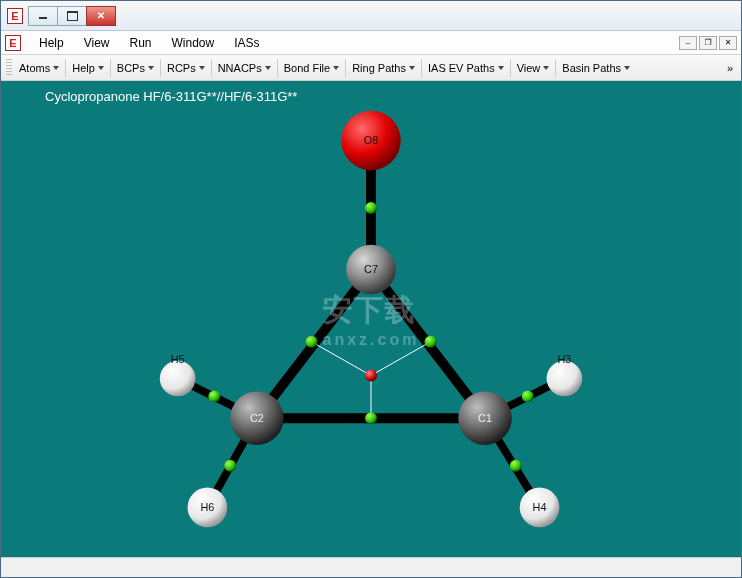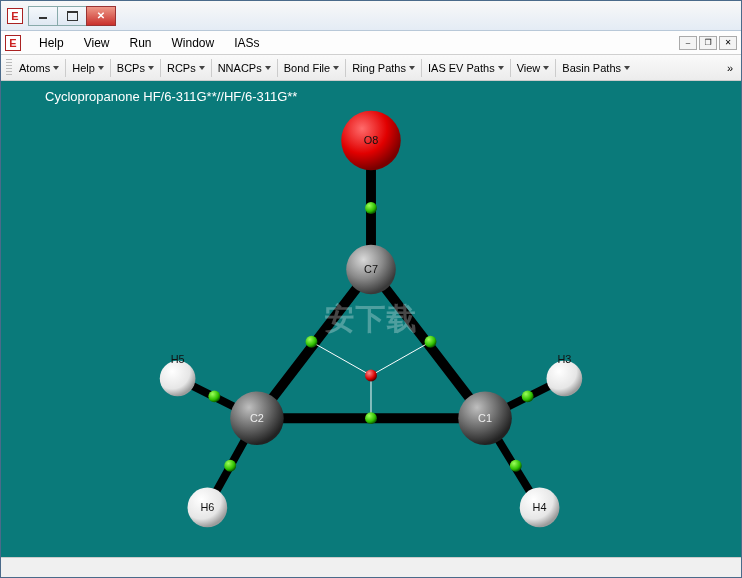--- a/index.html
+++ b/index.html
@@ -224,17 +224,18 @@
         <text class="atom-label" x="565" y="284" text-anchor="middle" fill="#111">H3</text>
       </g>
       <g>
         <circle cx="540" cy="430" r="20" fill="url(#gWhite)"></circle>
         <text class="atom-label" x="540" y="434" text-anchor="middle" fill="#111">H4</text>
       </g>
     </svg>
 
     <div class="watermark">
       <span>安下载</span>
+      <small>anxz.com</small>
     </div>
   </div>
 
   <div class="statusbar"></div>
 </div>
 
 </body></html>

